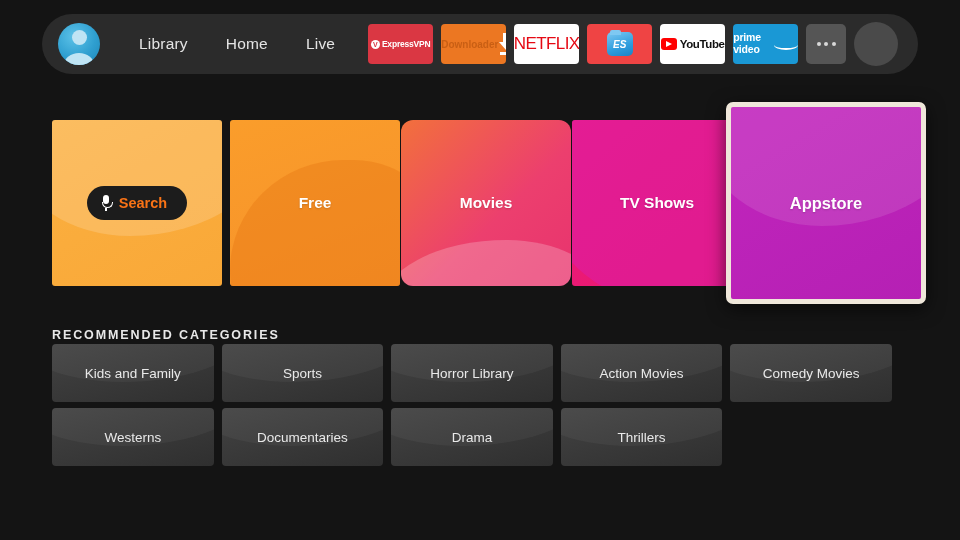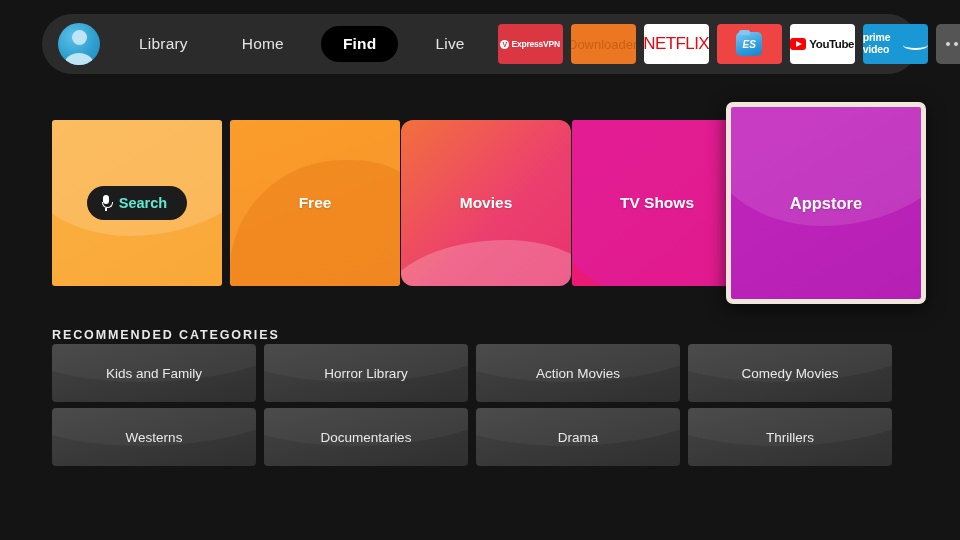--- a/index.html
+++ b/index.html
@@ -54,21 +54,21 @@
     position: absolute;
     left: 50%;
     bottom: -12px;
     width: 30px;
     height: 24px;
     margin-left: -15px;
     border-radius: 50% 50% 0 0;
     background: #bfe4f4;
   }
 
-  .navlinks { display: flex; align-items: center; gap: 20px; flex: 0 0 auto; }
+  .navlinks { display: flex; align-items: center; gap: 4px; flex: 0 0 auto; }
   .navlink {
     color: #e4e4e4;
     font-size: 15.5px;
     padding: 9px 17px;
     border-radius: 20px;
     white-space: nowrap;
     letter-spacing: .2px;
   }
   .navlink.active {
     background: #000000;
@@ -100,21 +100,21 @@
   .ic-expressvpn .dot {
     width: 9px; height: 9px; border-radius: 50%;
     background: #ffffff; display:flex; align-items:center; justify-content:center;
   }
   .ic-expressvpn .dot i {
     font-style: normal; font-size: 7px; color: #da3743; font-weight: bold; line-height: 1;
   }
   .ic-expressvpn .txt { color: #fff; font-size: 8.5px; font-weight: bold; letter-spacing: -.2px; }
 
   .ic-downloader { background: #ec7722; }
-  .ic-downloader .txt { color: #c95f14; font-size: 13px; font-weight: normal; }
+  .ic-downloader .txt { color: #c95f14; font-size: 10px; font-weight: bold; }
   .ic-downloader .arrow { margin-left: 1px; position: relative; width: 16px; height: 22px; }
   .ic-downloader .arrow .stem {
     position:absolute; left:4px; top:0; width:8px; height:11px; background:#fff;
   }
   .ic-downloader .arrow .head {
     position:absolute; left:0; top:9px; width:0; height:0;
     border-left: 8px solid transparent; border-right: 8px solid transparent;
     border-top: 9px solid #fff;
   }
   .ic-downloader .arrow .base {
@@ -220,21 +220,21 @@
   .searchpill .mic .cap {
     position:absolute; left:1.5px; top:0; width:6px; height:9px; border-radius:3px; background:#fff;
   }
   .searchpill .mic .arc {
     position:absolute; left:0; top:7px; width:9px; height:5px;
     border:1.6px solid #fff; border-top:none; border-radius: 0 0 9px 9px;
   }
   .searchpill .mic .stem {
     position:absolute; left:3.6px; bottom:0; width:1.8px; height:3.5px; background:#fff;
   }
-  .searchpill .txt { color:#5eead4; font-size:14.5px; font-weight:bold; }
+  .searchpill .txt { color:#f97316; font-size:14.5px; font-weight:bold; }
 
   .tile-free { left: 178px; background: linear-gradient(160deg, #fa9d2b 0%, #f7922a 100%); }
   .tile-free .blob {
     right: -28%; bottom: -52%; width: 128%; height: 128%;
     background: rgba(232,120,20,.42);
     border-radius: 60% 50% 45% 55%;
   }
 
   .tile-movies { left: 349px; background: linear-gradient(135deg, #f2703c 0%, #ec3f6e 58%, #e8336e 100%); border-radius: 12px; }
   .tile-movies .blob {
@@ -276,21 +276,21 @@
     font-size: 12.5px;
     font-weight: bold;
     letter-spacing: 1.9px;
   }
   .catgrid {
     position: absolute;
     left: 52px;
     top: 344px;
     width: 840px;
     display: grid;
-    grid-template-columns: repeat(4, 1fr);
+    grid-template-columns: repeat(5, 1fr);
     gap: 6px 8px;
   }
   .cat {
     height: 58px;
     border-radius: 4px;
     background: linear-gradient(165deg, #434343 0%, #3a3a3a 45%, #2f2f2f 100%);
     display: flex;
     align-items: center;
     justify-content: center;
     position: relative;
@@ -318,21 +318,20 @@
 <div class="navbar">
 
   <div class="avatar">
     <div class="head"></div>
     <div class="body"></div>
   </div>
 
   <div class="navlinks">
     <div class="navlink">Library</div>
     <div class="navlink">Home</div>
-    <div class="navlink active">Find</div>
     <div class="navlink">Live</div>
   </div>
 
   <div class="appicons">
 
     <div class="appicon ic-expressvpn">
       <div class="row">
         <span class="dot">
             <i>V</i>
           </span>
@@ -423,20 +422,23 @@
 
 </div>
 
 <div class="sectiontitle">RECOMMENDED CATEGORIES</div>
 
 <div class="catgrid">
   <div class="cat">
       <span class="label">Kids and Family</span>
     </div>
   <div class="cat">
+      <span class="label">Sports</span>
+    </div>
+  <div class="cat">
       <span class="label">Horror Library</span>
     </div>
   <div class="cat">
       <span class="label">Action Movies</span>
     </div>
   <div class="cat">
       <span class="label">Comedy Movies</span>
     </div>
   <div class="cat">
       <span class="label">Westerns</span>

